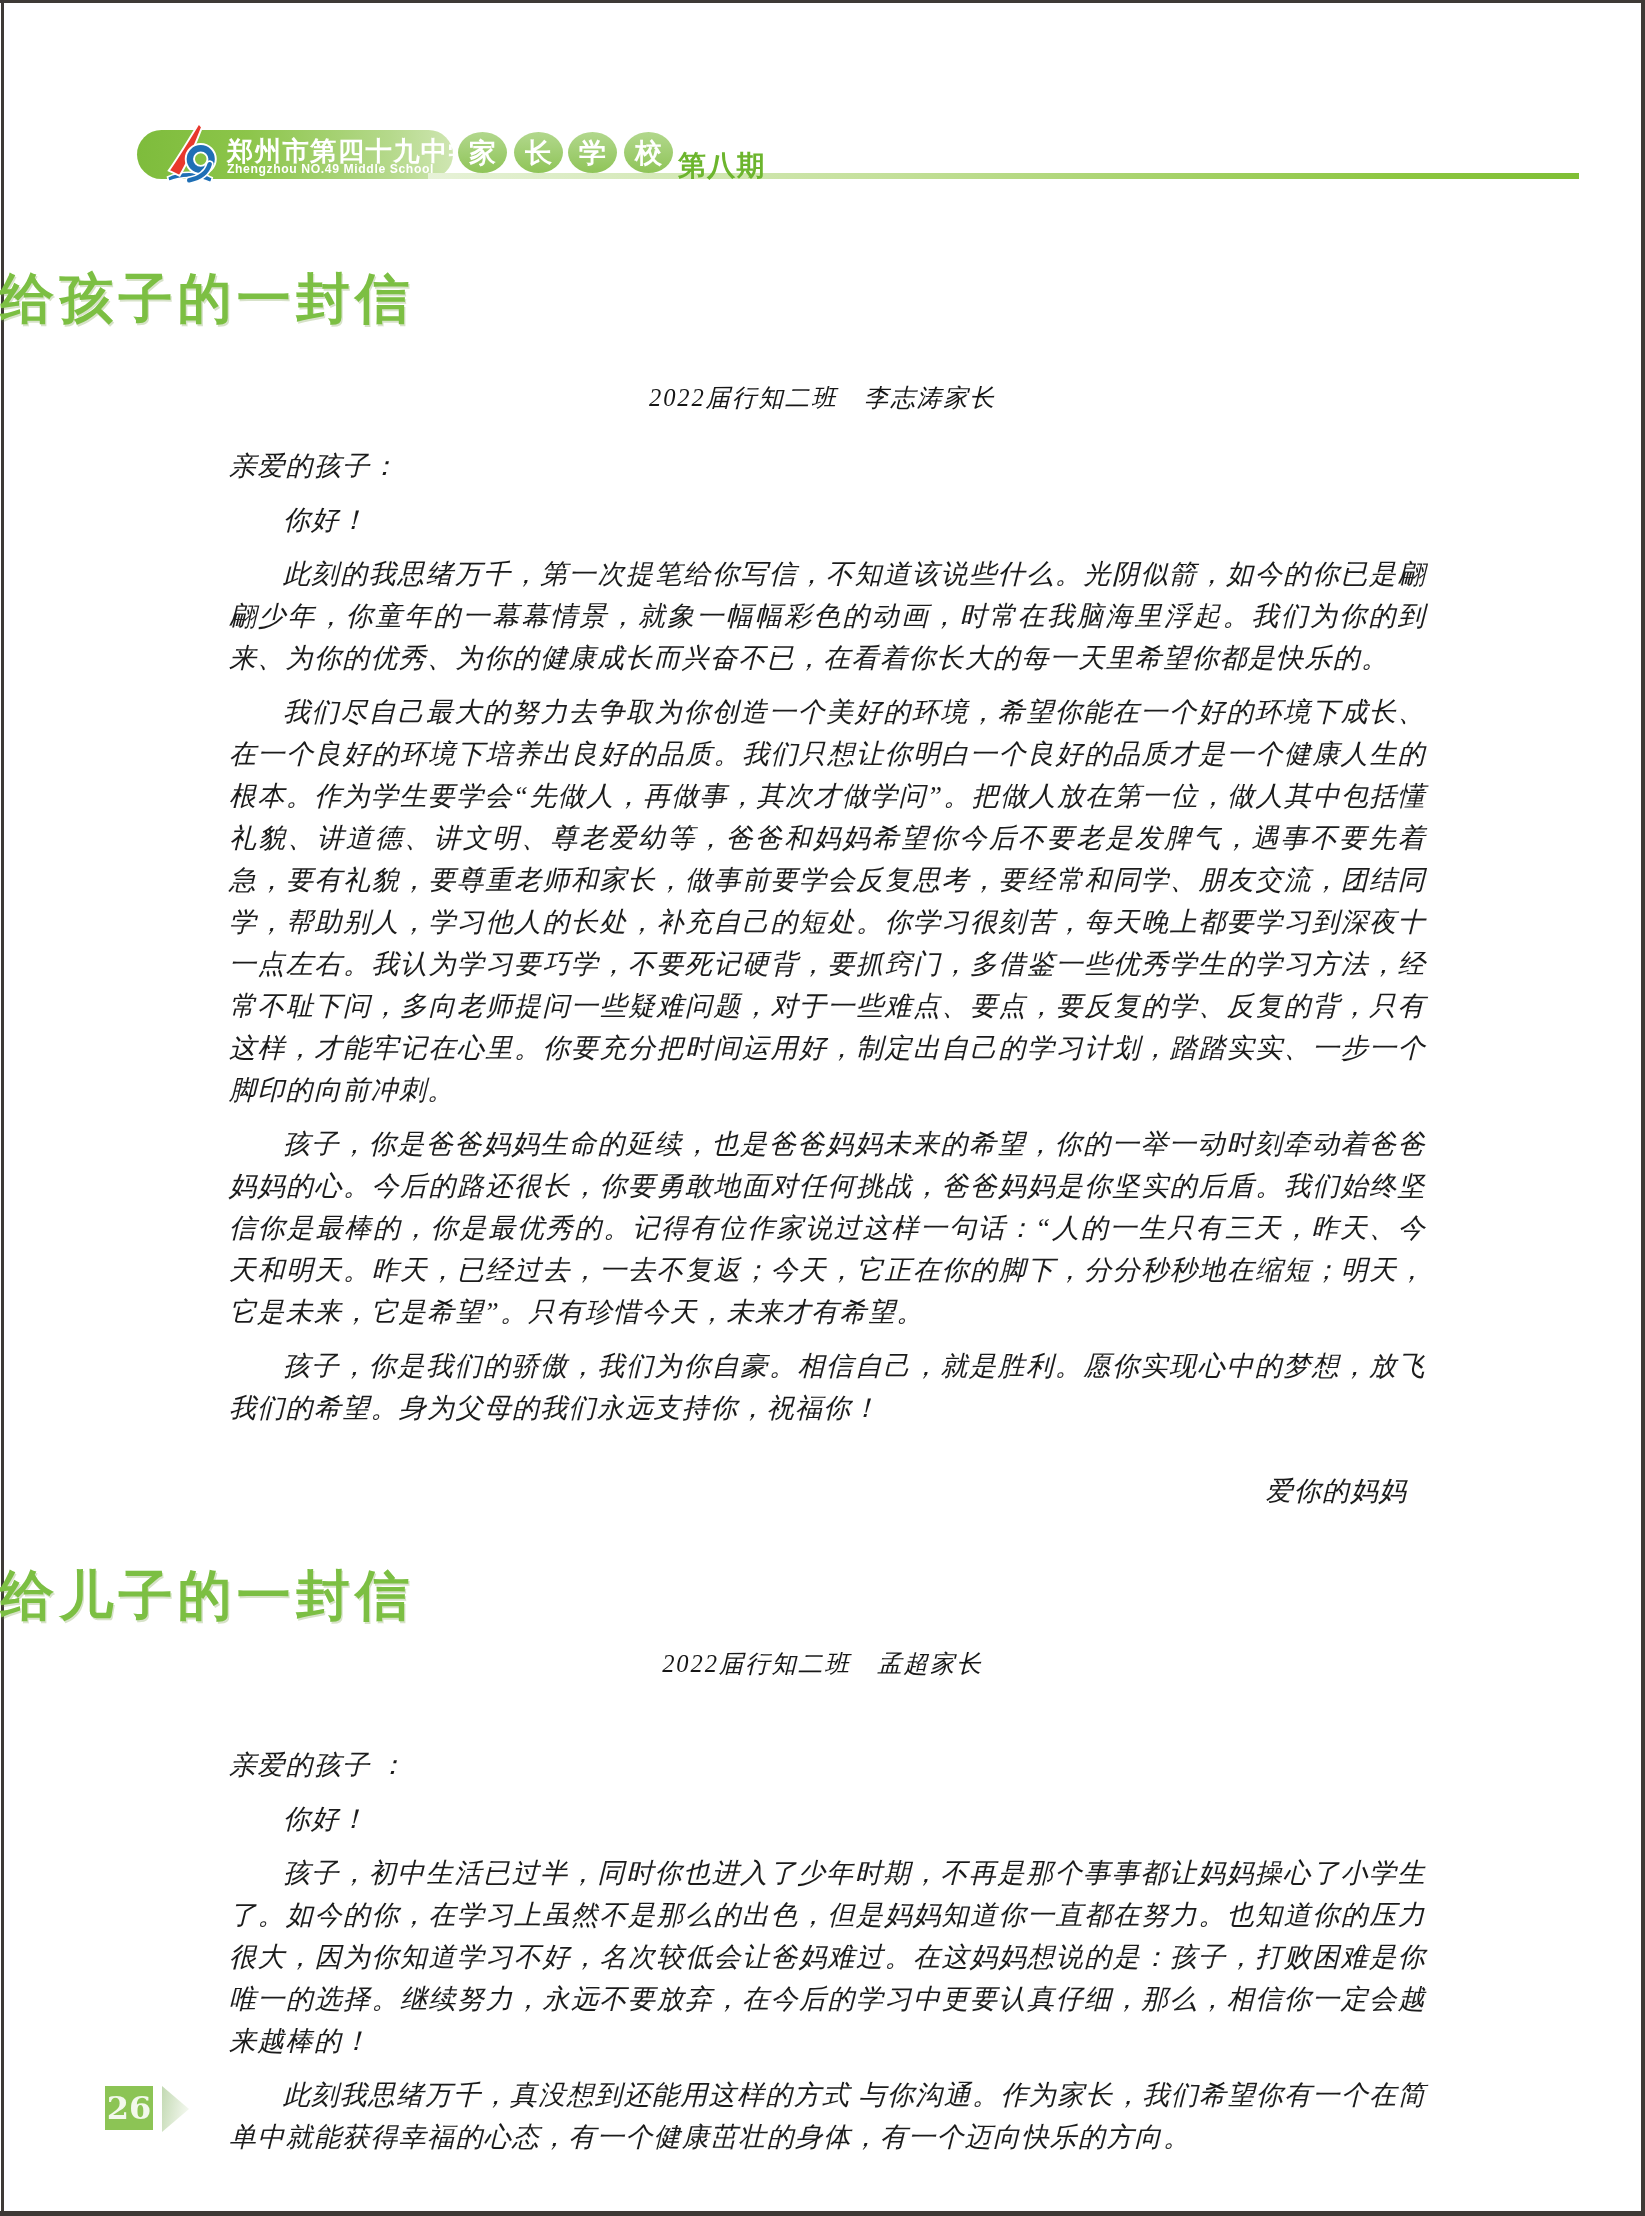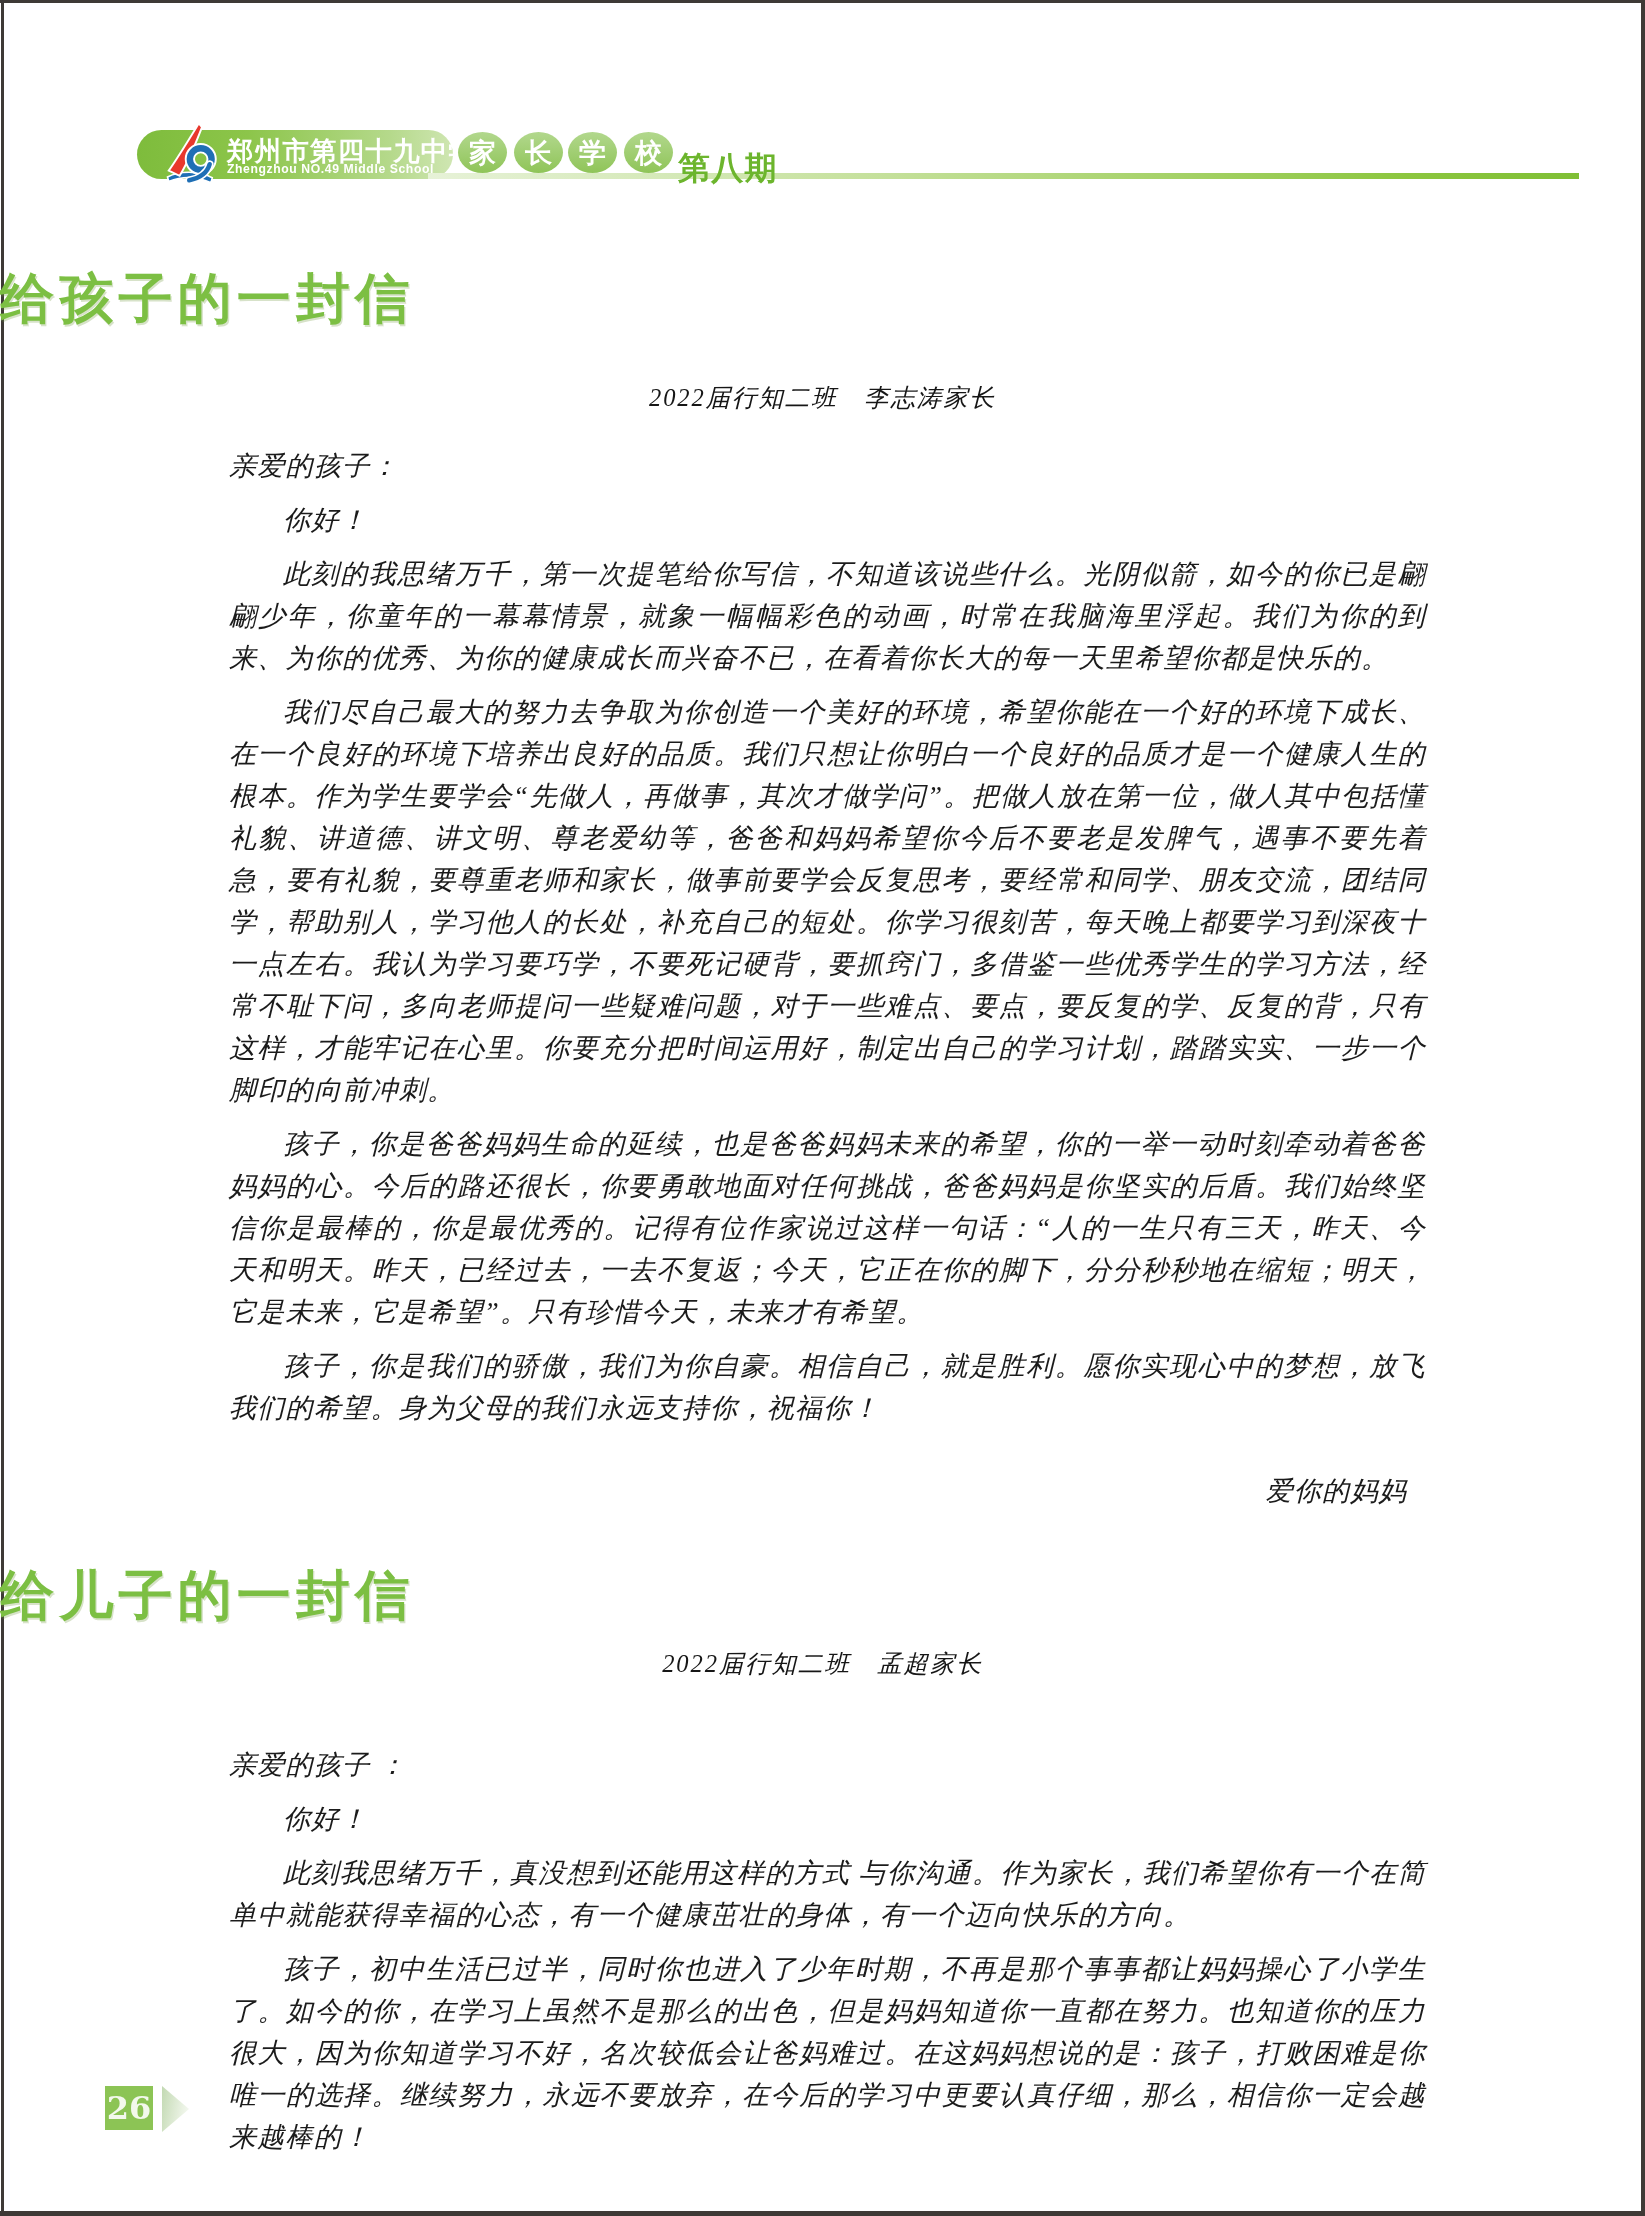--- a/index.html
+++ b/index.html
@@ -21,21 +21,21 @@
   .school-en{position:absolute;left:227px;top:162px;color:#ffffff;font-size:12.2px;
              font-family:"Liberation Sans","DejaVu Sans",sans-serif;white-space:nowrap;letter-spacing:0.6px;font-weight:bold;}
   .head-line{position:absolute;left:428px;top:173px;width:1151px;height:5.8px;
              background:linear-gradient(90deg,#e7f2d8 0%,#c4e09a 40%,#8cc63f 85%,#7fbf35 100%);}
   .badge{position:absolute;top:132px;width:49px;height:41px;border-radius:50%;
          background:linear-gradient(180deg,#b2d88d 0%,#8fc458 100%);
          display:flex;align-items:center;justify-content:center;
          color:#ffffff;font-size:27px;font-weight:bold;
          font-family:"Liberation Sans","DejaVu Sans",sans-serif;}
   .badge1{left:458px;} .badge2{left:514px;} .badge3{left:568px;} .badge4{left:624px;}
-  .issue{position:absolute;left:678px;top:147px;font-size:32px;font-weight:bold;color:#6cb52d;
+  .issue{position:absolute;left:678px;top:147px;font-size:28px;font-weight:bold;color:#6cb52d;
          font-family:Liberation Mono, monospace;letter-spacing:1.3px;}
 
   
   .ltitle{position:absolute;left:0;width:1645px;text-align:left;font-size:54px;font-weight:bold;
           color:#7cbf43;letter-spacing:5.2px;text-shadow:1.3px 1.9px 0 rgba(110,150,60,0.28);}
   .ltitle1{top:263px;} .ltitle2{top:1560px;}
   .byline{position:absolute;left:0;width:1645px;text-align:center;font-size:24.5px;font-style:italic;
           letter-spacing:1.9px;color:#161616;}
   .byline1{top:345px;margin-top:36px;} .byline2{top:1647px;}
 
@@ -105,21 +105,21 @@
     <p>孩子，你是我们的骄傲，我们为你自豪。相信自己，就是胜利。愿你实现心中的梦想，放飞我们的希望。身为父母的我们永远支持你，祝福你！</p>
     <div class="sig">爱你的妈妈</div>
   </div>
 
   <div class="ltitle ltitle2">给儿子的一封信</div>
   <div class="byline byline2">2022届行知二班　孟超家长</div>
 
   <div class="body-block body2">
     <p class="salutation">亲爱的孩子 ：</p>
     <p>你好！</p>
+    <p>孩子，初中生活已过半，同时你也进入了少年时期，不再是那个事事都让妈妈操心了小学生了。如今的你，在学习上虽然不是那么的出色，但是妈妈知道你一直都在努力。也知道你的压力很大，因为你知道学习不好，名次较低会让爸妈难过。在这妈妈想说的是：孩子，打败困难是你唯一的选择。继续努力，永远不要放弃，在今后的学习中更要认真仔细，那么，相信你一定会越来越棒的！</p>
     <p>此刻我思绪万千，真没想到还能用这样的方式 与你沟通。作为家长，我们希望你有一个在简单中就能获得幸福的心态，有一个健康茁壮的身体，有一个迈向快乐的方向。</p>
-    <p>孩子，初中生活已过半，同时你也进入了少年时期，不再是那个事事都让妈妈操心了小学生了。如今的你，在学习上虽然不是那么的出色，但是妈妈知道你一直都在努力。也知道你的压力很大，因为你知道学习不好，名次较低会让爸妈难过。在这妈妈想说的是：孩子，打败困难是你唯一的选择。继续努力，永远不要放弃，在今后的学习中更要认真仔细，那么，相信你一定会越来越棒的！</p>
   </div>
 
   <div class="pagenum">26</div>
   <div class="pagetri"></div>
 
 </div>
 
 
 </body></html>

